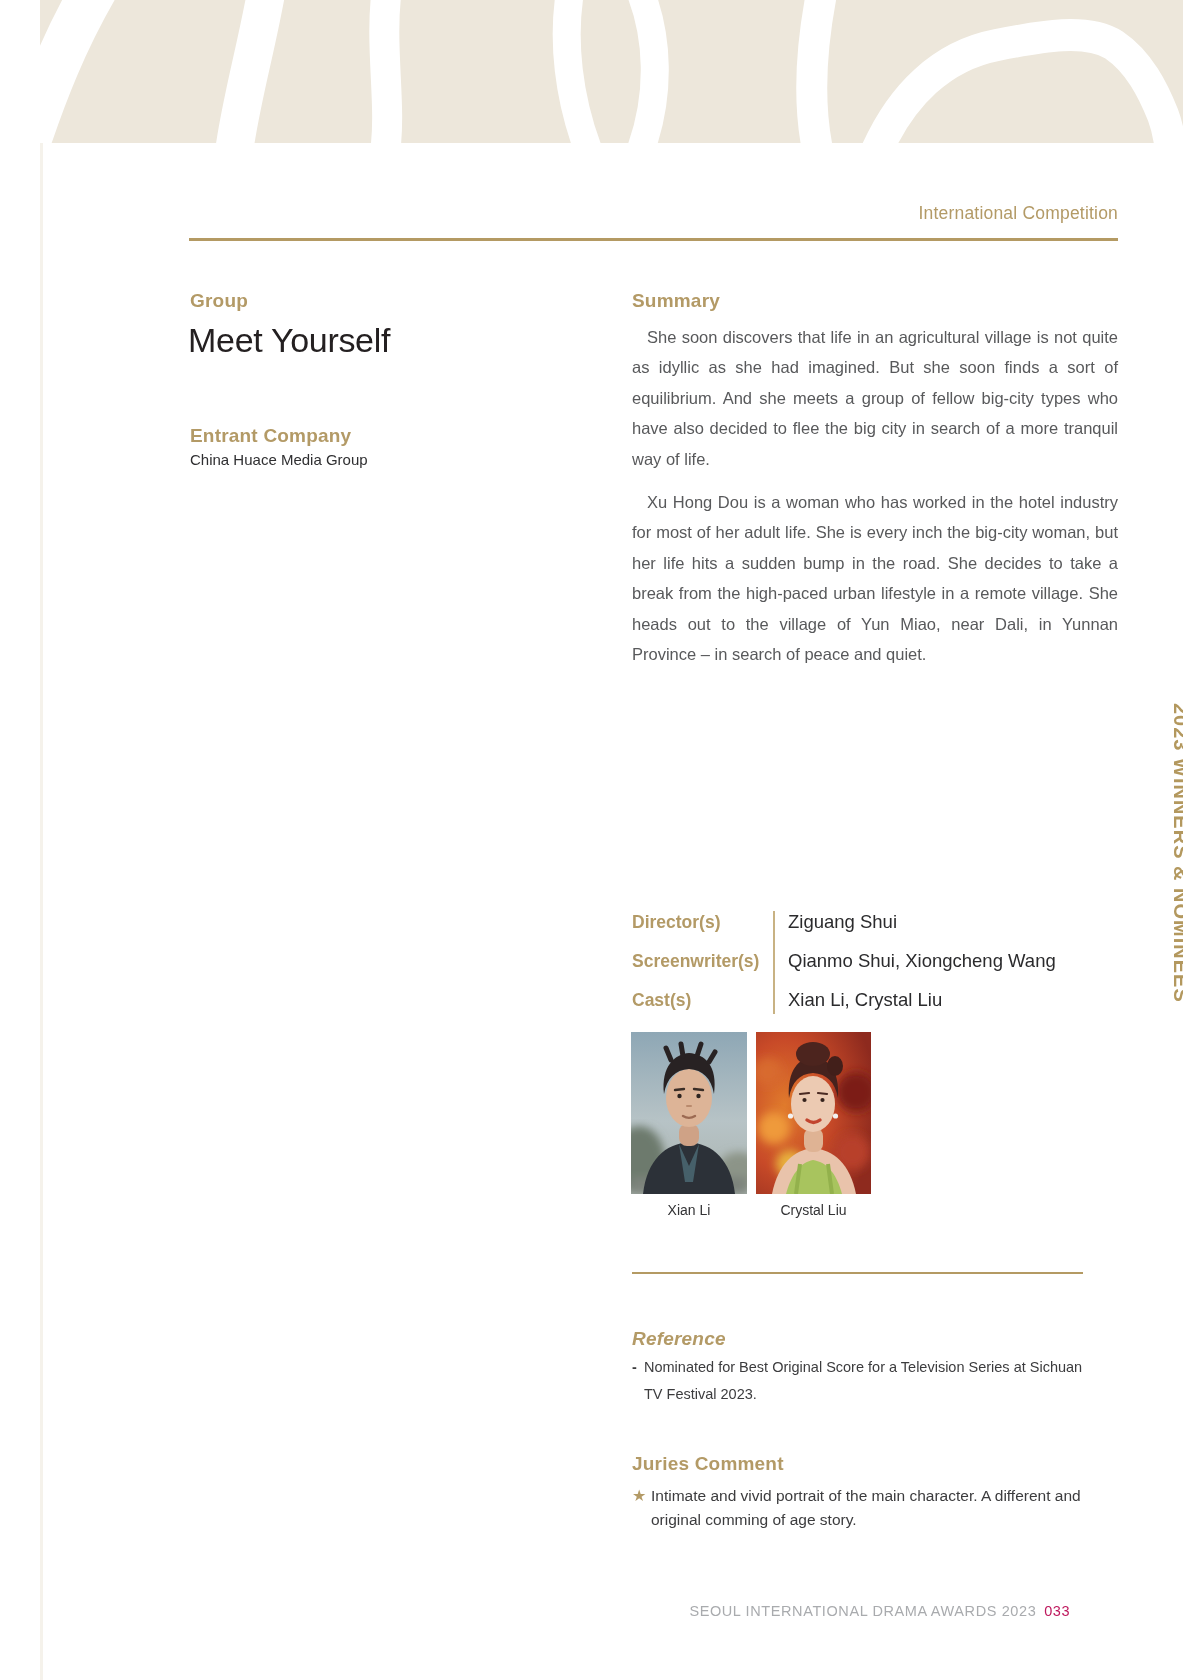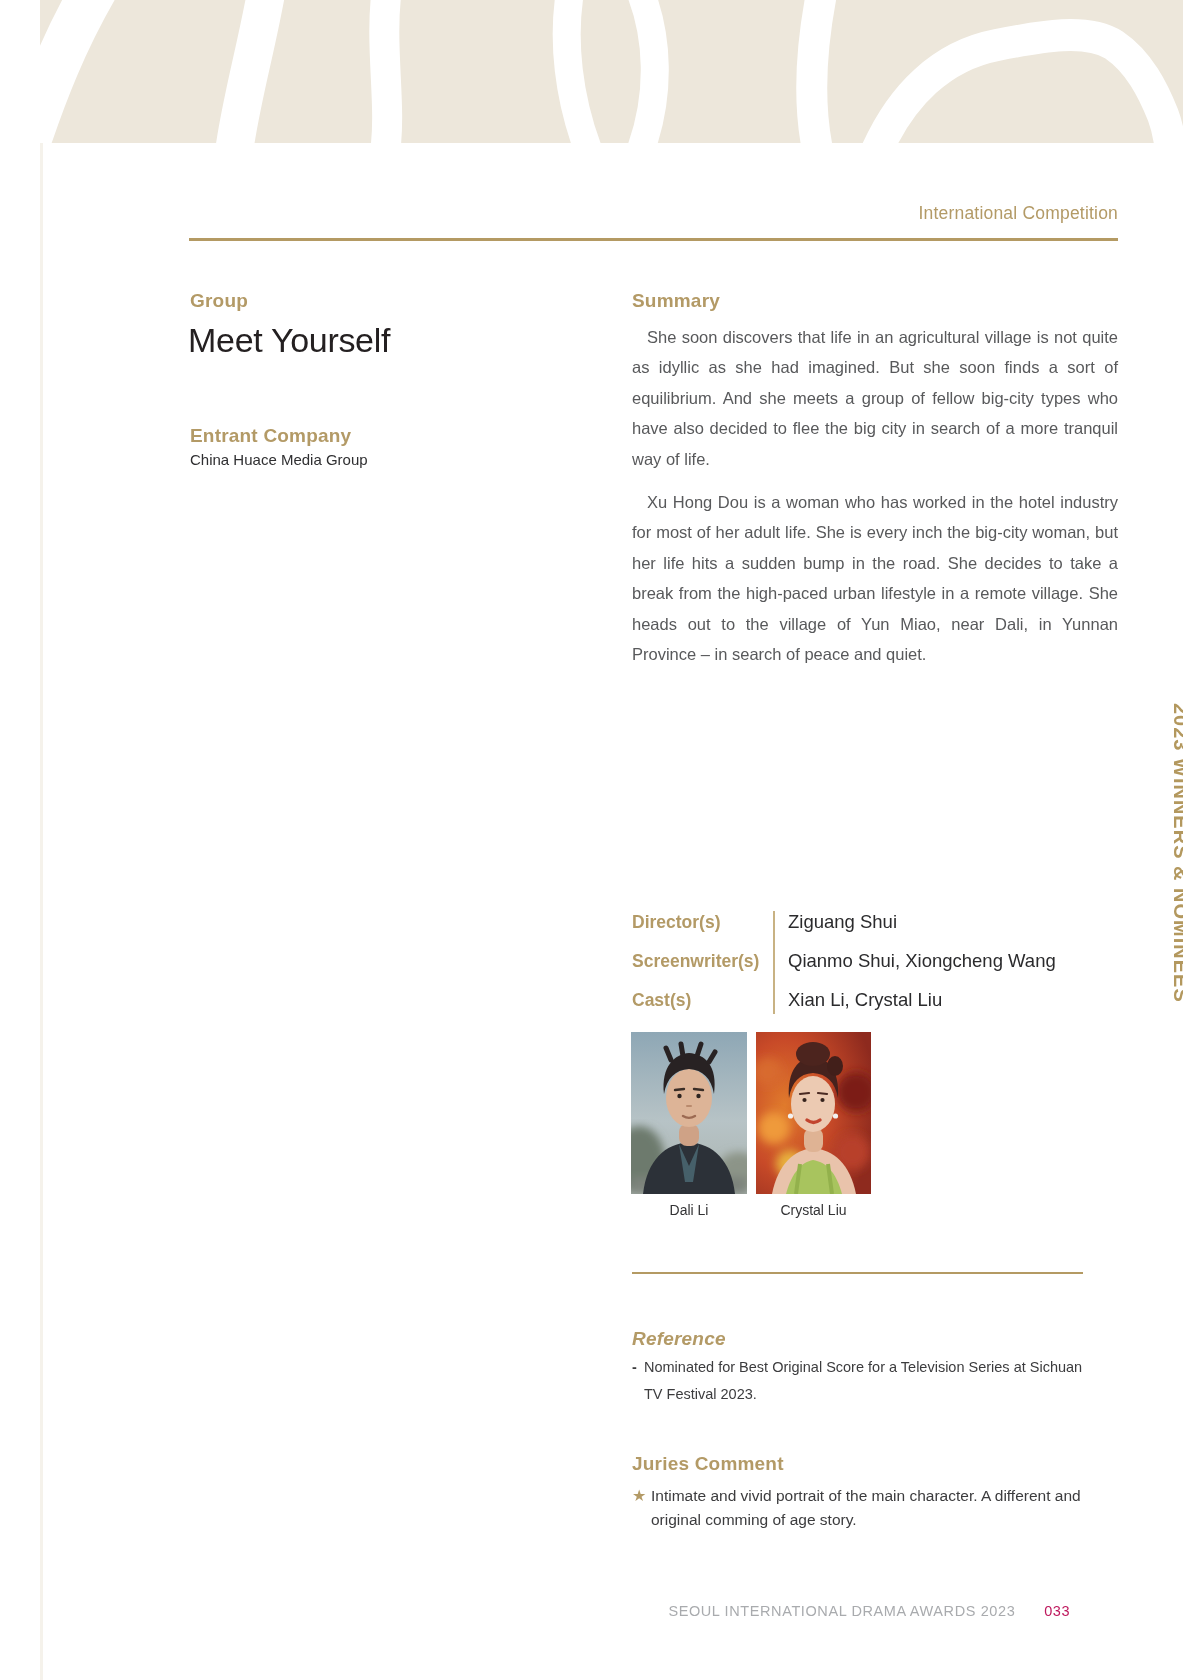--- a/index.html
+++ b/index.html
@@ -73,21 +73,21 @@
     color:#3c3c3e;
   }
   .ref-item{top:1354px;font-size:14.5px;line-height:27px;}
   .jury-item{top:1484px;font-size:15.5px;line-height:24px;}
   .ref-bullet{flex:0 0 12px;font-weight:bold;color:#3c3c3e;}
   .jury-bullet{flex:0 0 19px;color:#b39a66;font-size:16px;line-height:24px;}
   .ref-text,.jury-text{flex:1;}
   
   .footer{
     position:absolute;top:1603px;right:153px;
-    display:flex;align-items:baseline;gap:29px;
+    display:flex;align-items:baseline;gap:8px;
     font-size:14.5px;letter-spacing:.6px;
   }
   .footer-text{color:#a9abae;}
   .footer-page{color:#be185d;letter-spacing:.5px;}
   
   .vertical-label{
     position:absolute;left:1129px;top:703px;
     writing-mode:vertical-rl;
     font-size:20px;font-weight:bold;color:#b3985e;letter-spacing:1px;
     white-space:nowrap;
@@ -203,21 +203,21 @@
 
       <circle cx="34.5" cy="84" r="2.6" fill="#f2f2f2"></circle>
       <circle cx="79.5" cy="84" r="2.6" fill="#f2f2f2"></circle>
 
       <path d="M 44 62 L 53 61 M 62 61 L 71 62" stroke="#4a2a22" stroke-width="2.2" stroke-linecap="round"></path>
       <circle cx="48.5" cy="68" r="2.1" fill="#35221c"></circle>
       <circle cx="66.5" cy="68" r="2.1" fill="#35221c"></circle>
       <path d="M 51 88 C 55 91, 60 91, 64 88" stroke="#c2452f" stroke-width="3.4" stroke-linecap="round" fill="none"></path>
     </svg>
   </div>
-  <div class="photo-caption caption-1">Dali Li</div>
+  <div class="photo-caption caption-1">Xian Li</div>
   <div class="photo-caption caption-2">Crystal Liu</div>
 
   <div class="divider"></div>
 
   <div class="sec-label right-col" style="top:1328px;font-style:italic;">Reference</div>
   <div class="ref-item">
     <span class="ref-bullet">-</span>
     <span class="ref-text">Nominated for Best Original Score for a Television Series at Sichuan TV Festival 2023.</span>
   </div>
 

